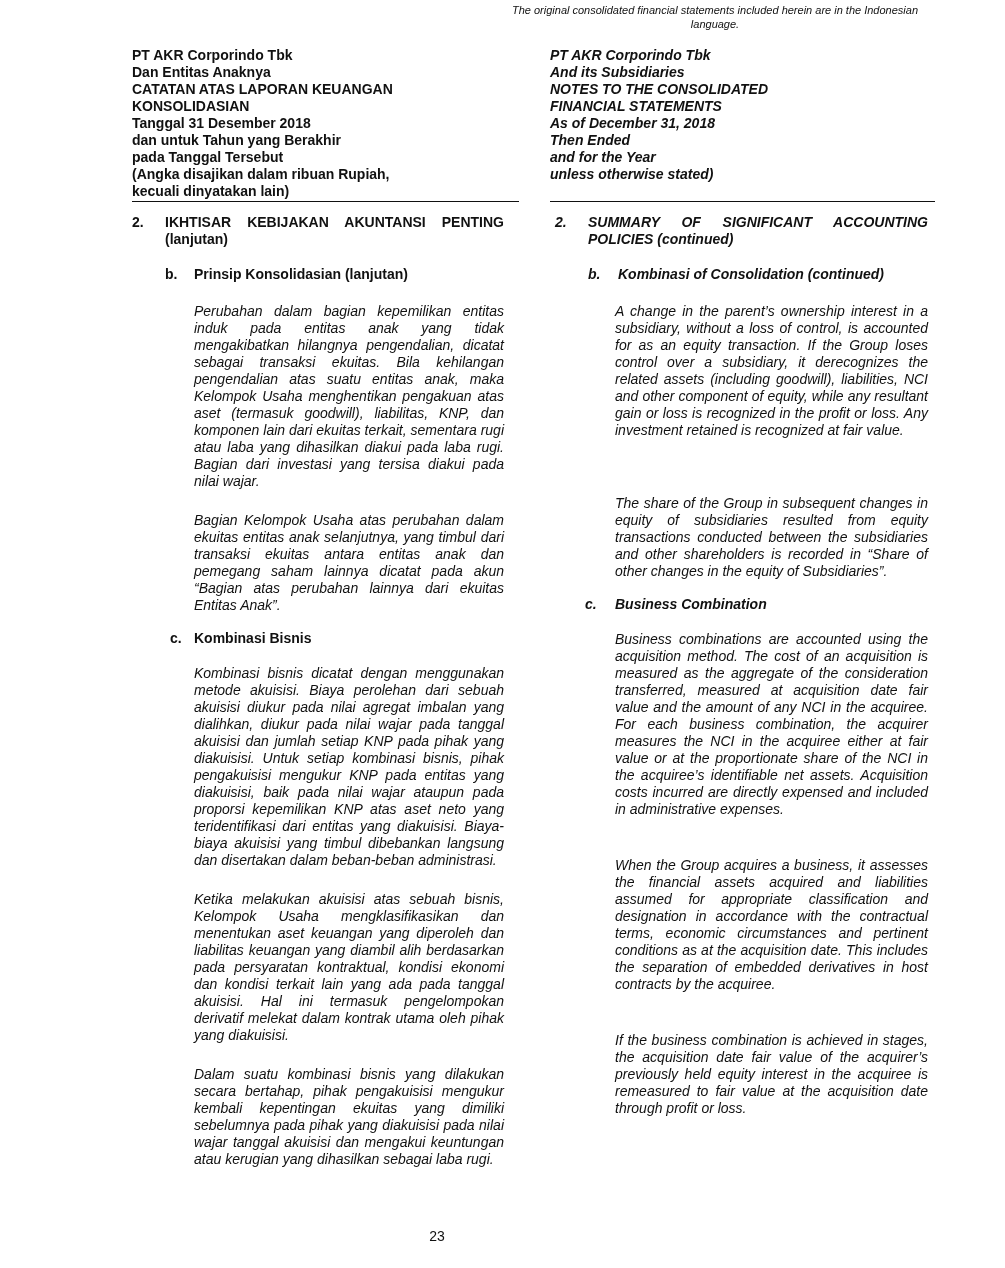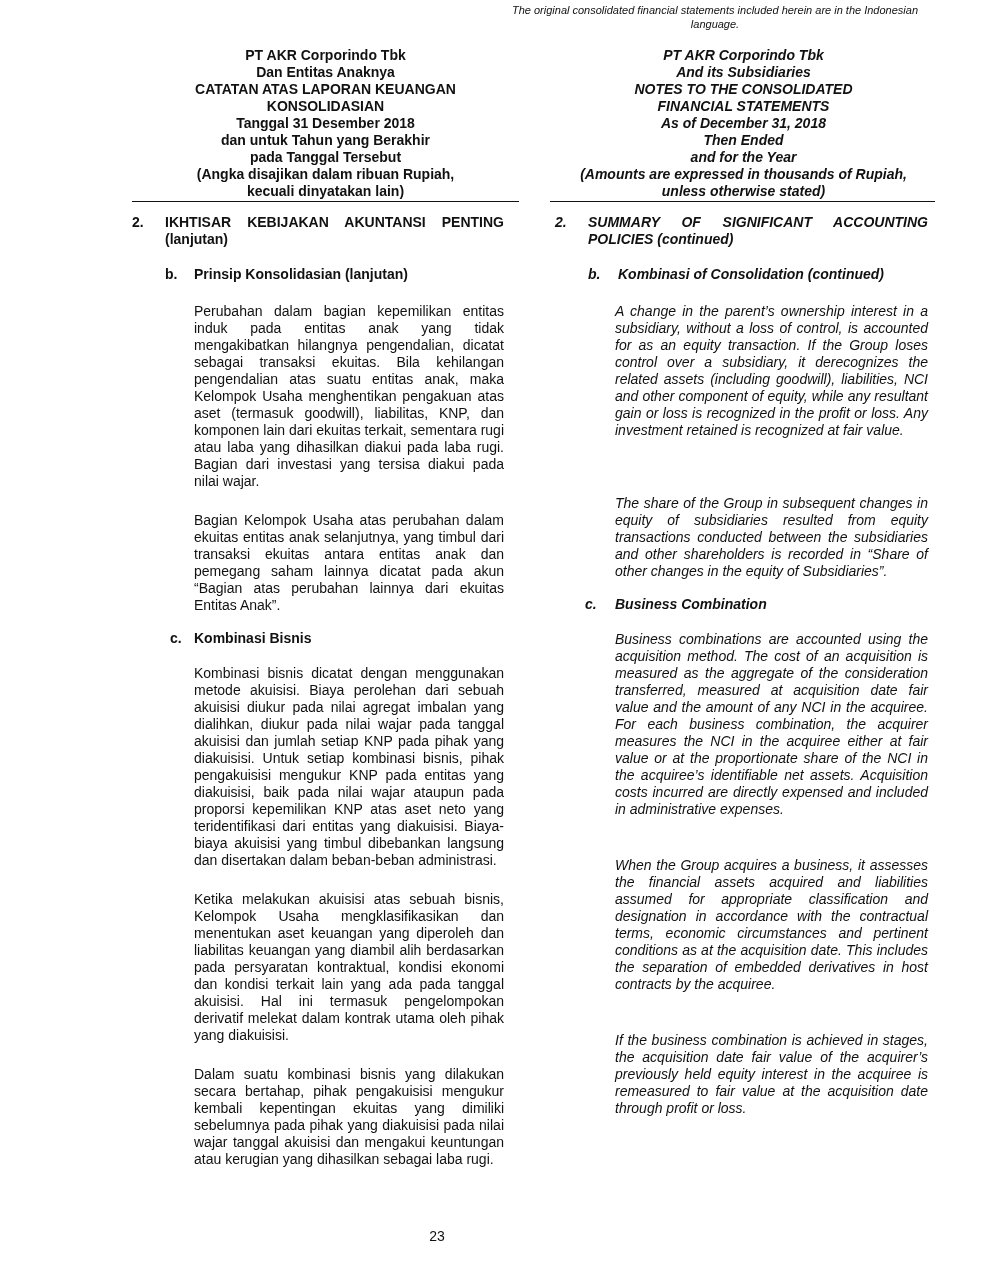--- a/index.html
+++ b/index.html
@@ -6,21 +6,21 @@
   body {
     width: 1005px; height: 1268px; position: relative; overflow: hidden;
     font-family: "Liberation Sans", sans-serif; color: #111111;
   }
   .top-note {
     position: absolute; right: 80px; top: 3px; width: 420px;
     text-align: center; font-style: italic; font-size: 11px; line-height: 14px;
   }
   .header {
     position: absolute; top: 47px; width: 387px;
-    text-align: center; font-weight: bold; font-size: 14px; line-height: 17px;
+    text-align: left; font-weight: bold; font-size: 14px; line-height: 17px;
   }
   .header.left { left: 132px; }
   .header.right { left: 550px; font-style: italic; }
   .rule {
     position: absolute; top: 201px; height: 0; border-top: 1.5px solid #111;
   }
   .rule.left { left: 132px; width: 387px; }
   .rule.right { left: 550px; width: 385px; }
 
   .col { position: absolute; top: 214px; font-size: 14px; line-height: 17px; }
@@ -31,21 +31,21 @@
   .sec-num { width: 33px; flex: none; }
   .sec-title { flex: 1; text-align: justify; text-align-last: left; }
   .sub-head { display: flex; font-weight: bold; margin-top: 18px; }
   .sub-letter { flex: none; }
   .col.left .sub-letter { margin-left: 33px; width: 29px; }
   .col.right .sub-letter { margin-left: 33px; width: 30px; }
   .col.left .sub-head.c .sub-letter { margin-left: 38px; width: 24px; }
   .col.right .sub-head.c .sub-letter { margin-left: 30px; width: 30px; }
 
   .para {
-    margin-left: 62px; text-align: justify; margin-top: 18px;
+    margin-left: 62px; text-align: justify; margin-top: 18px; font-style: italic;
   }
   .col.right .para { margin-left: 60px; }
 
   .page-number {
     position: absolute; top: 1228px; left: 0; width: 874px; text-align: center;
     font-size: 14px;
   }
 </style>
 </head>
 <body>
@@ -66,21 +66,20 @@
 <div class="rule left"></div>
 
 <div class="header right">
   <div>PT AKR Corporindo Tbk</div>
   <div>And its Subsidiaries</div>
   <div>NOTES TO THE CONSOLIDATED</div>
   <div>FINANCIAL STATEMENTS</div>
   <div>As of December 31, 2018</div>
   <div>Then Ended</div>
   <div>and for the Year</div>
-  <div>(Amounts are expressed in thousands of Rupiah,</div>
   <div>unless otherwise stated)</div>
 </div>
 <div class="rule right"></div>
 
 <div class="col left">
   <div class="sec-head">
     <span class="sec-num">2.</span>
     <span class="sec-title">IKHTISAR KEBIJAKAN AKUNTANSI PENTING (lanjutan)</span>
   </div>
 

